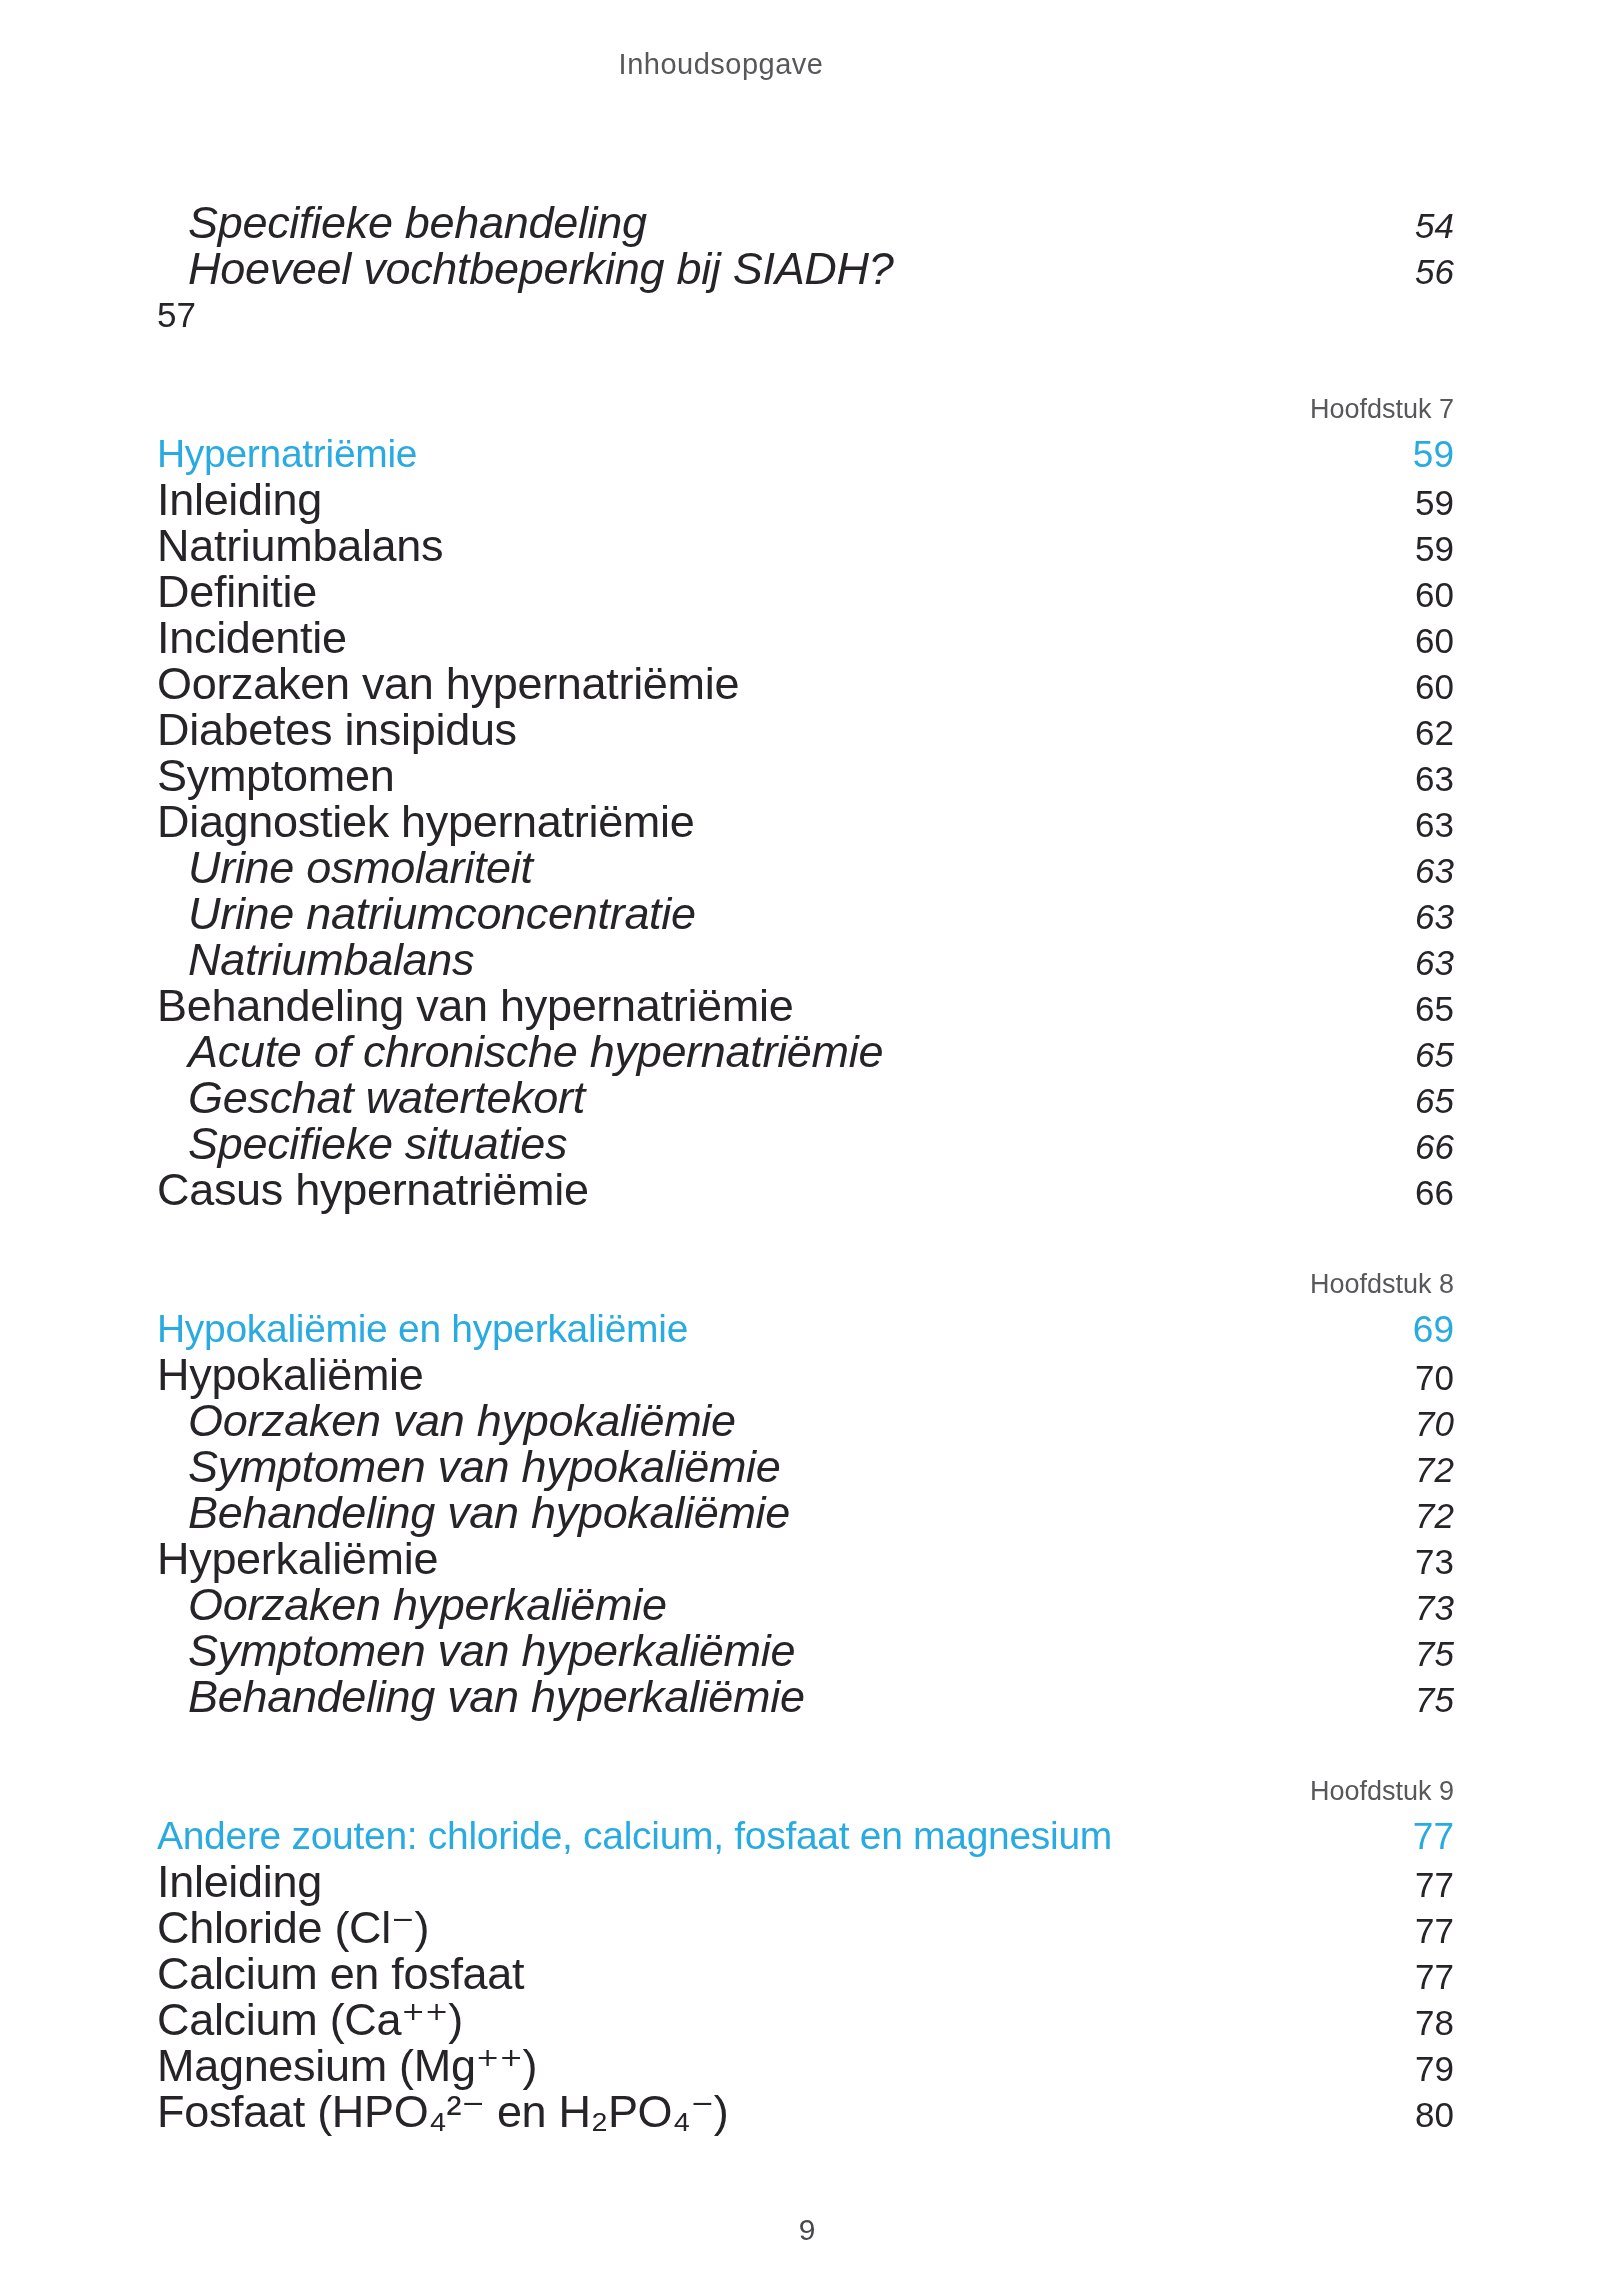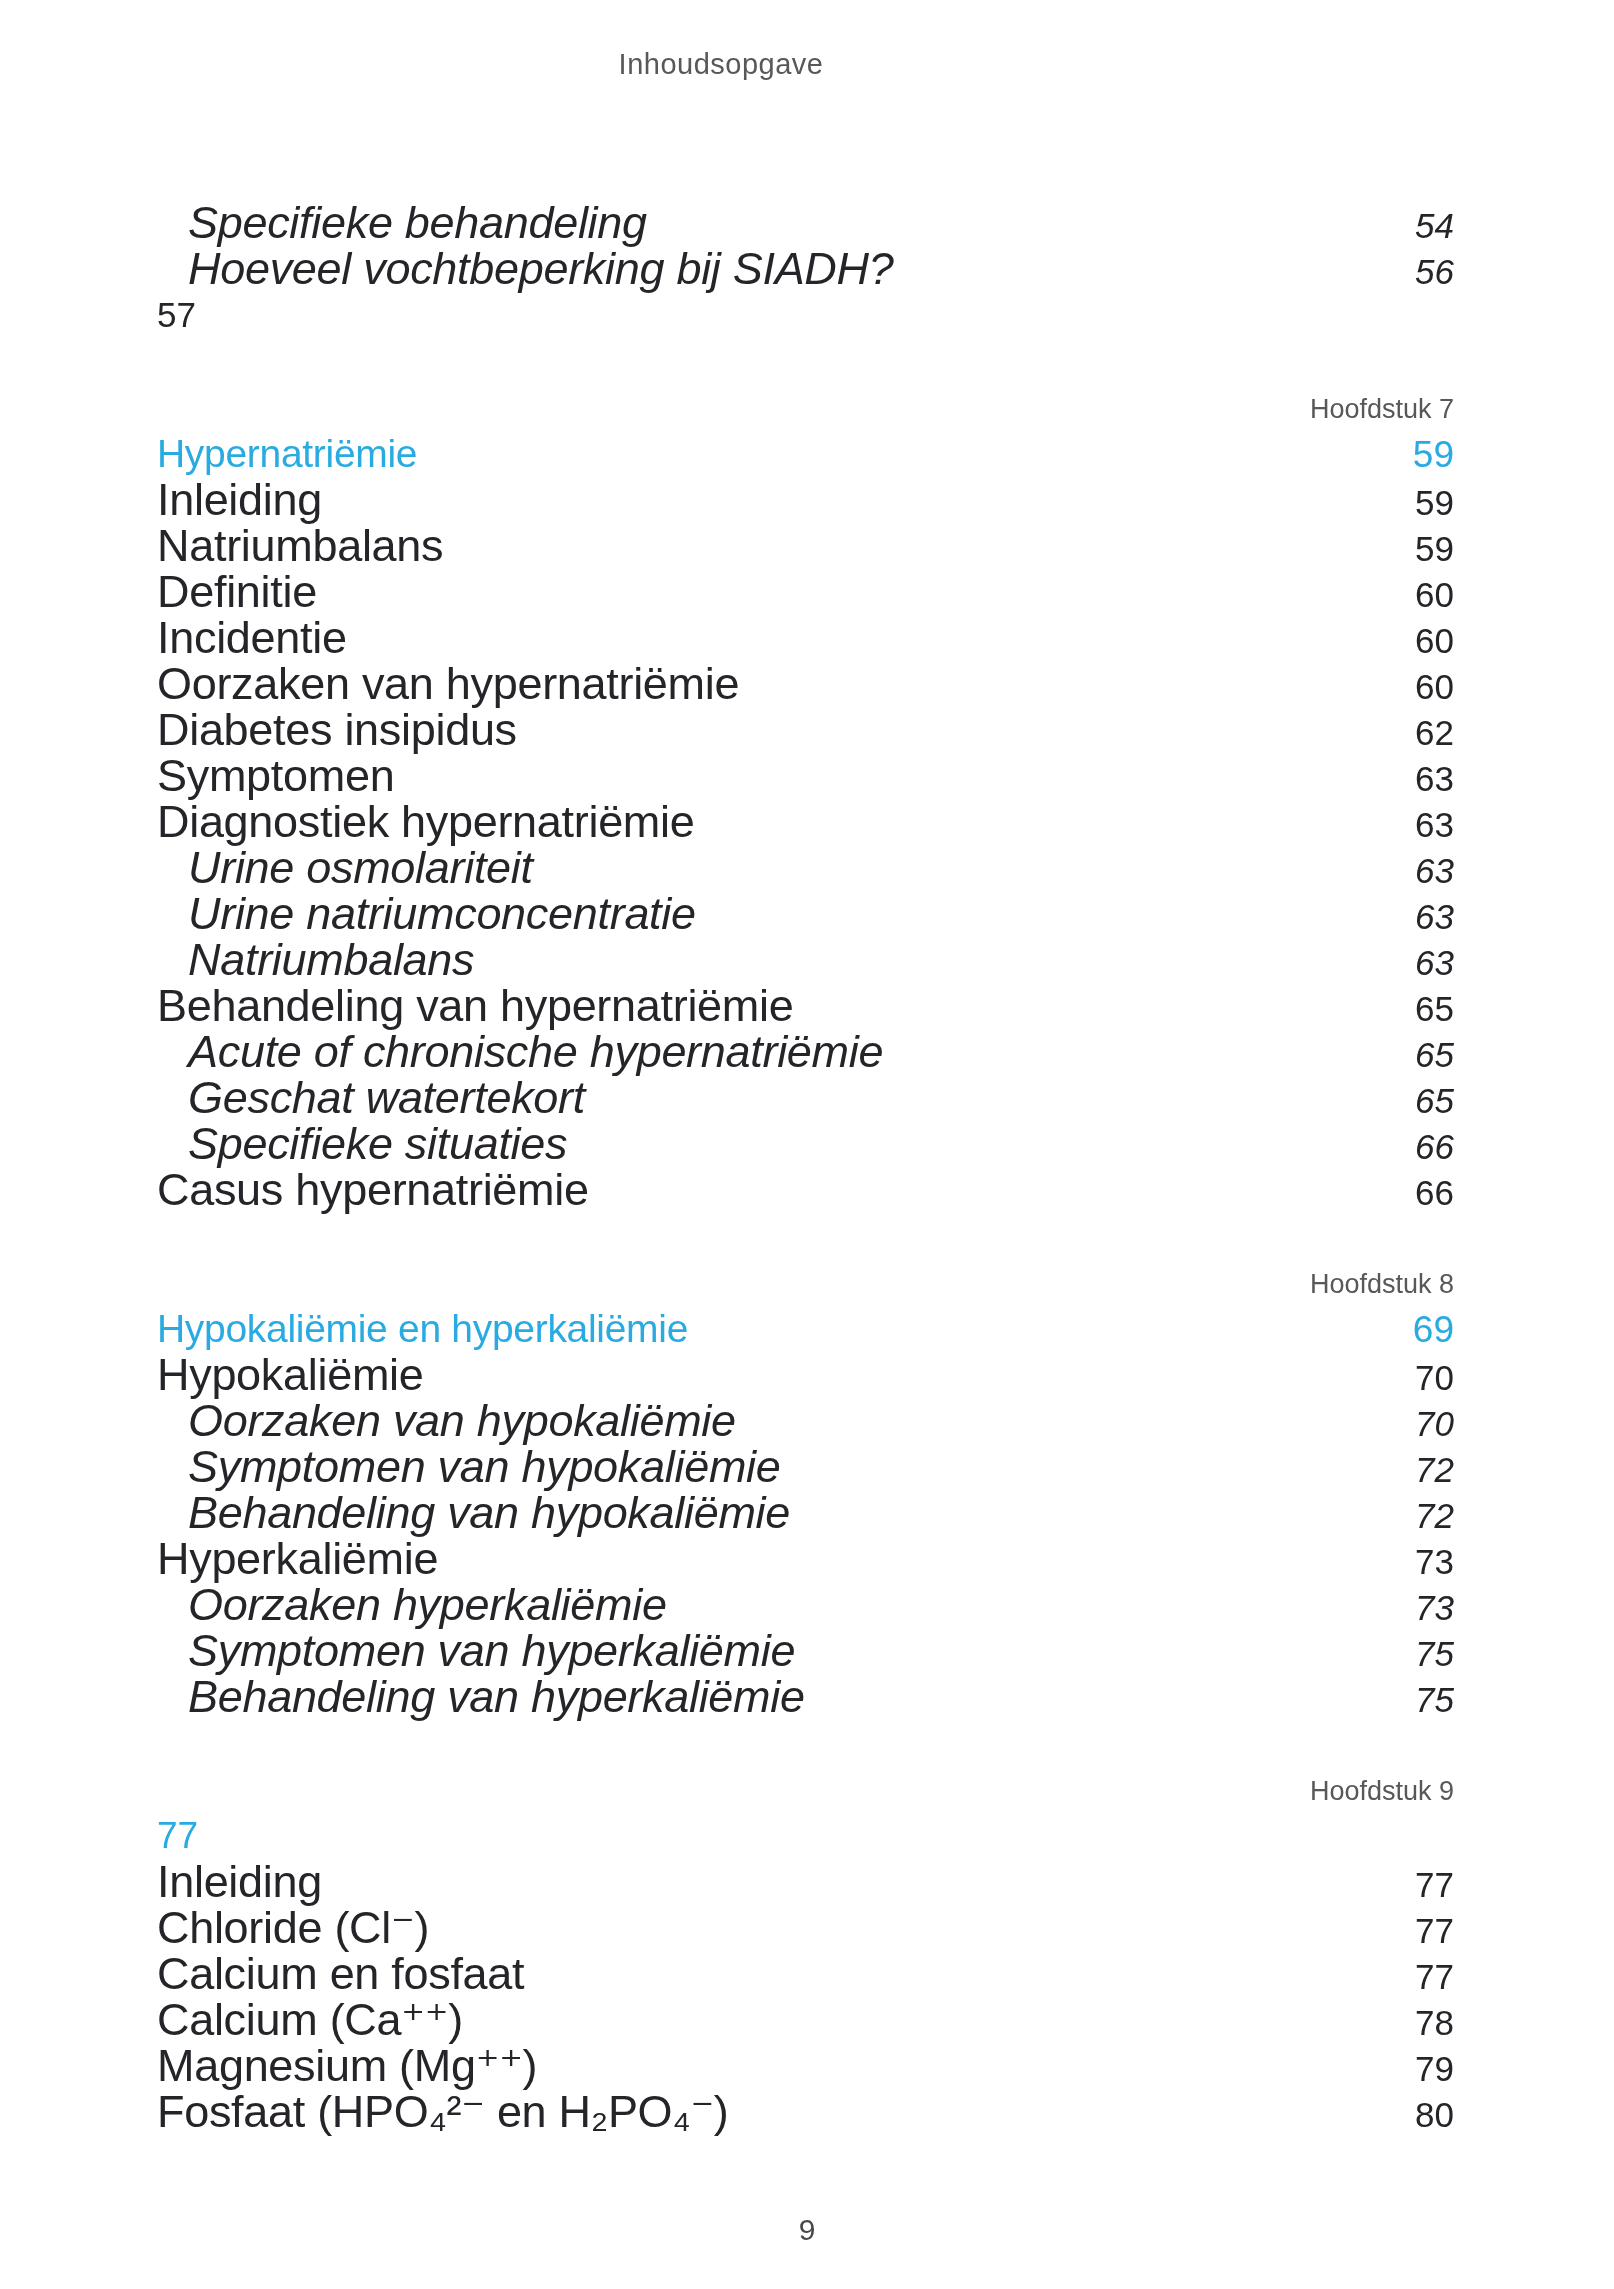--- a/index.html
+++ b/index.html
@@ -173,20 +173,21 @@
         <span class="pg">75</span>
       </div>
       <div class="row entry-row sub">
         <span class="lbl">Behandeling van hyperkaliëmie</span>
         <span class="pg">75</span>
       </div>
     </div>
     <div class="toc-section">
       <div class="chapter-label">Hoofdstuk 9</div>
       <div class="row title-row">
+        <span class="lbl">Andere zouten: chloride, calcium, fosfaat en magnesium</span>
         <span class="pg">77</span>
       </div>
       <div class="row entry-row">
         <span class="lbl">Inleiding</span>
         <span class="pg">77</span>
       </div>
       <div class="row entry-row">
         <span class="lbl">Chloride (Cl⁻)</span>
         <span class="pg">77</span>
       </div>

